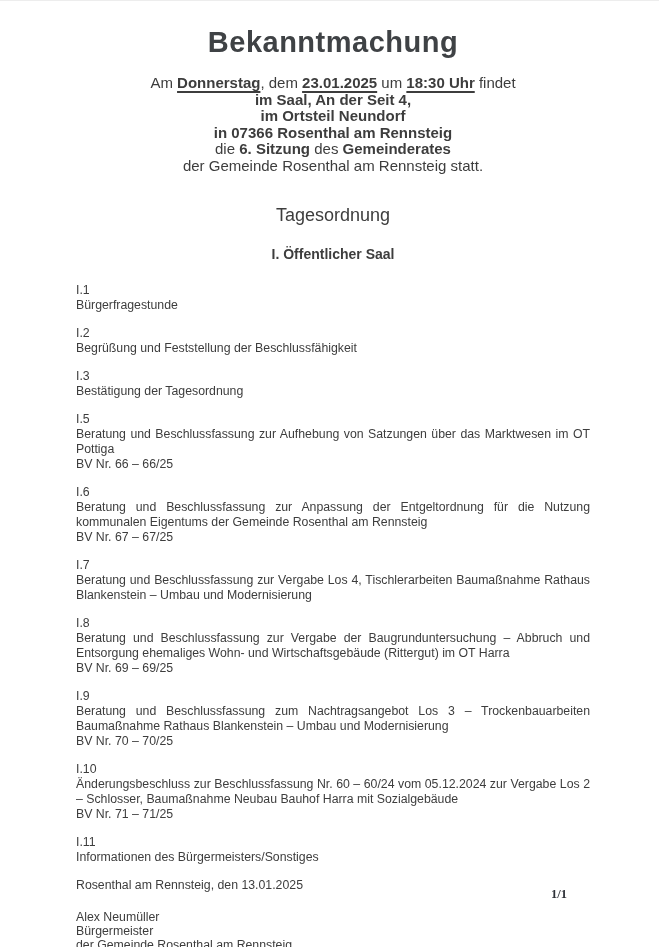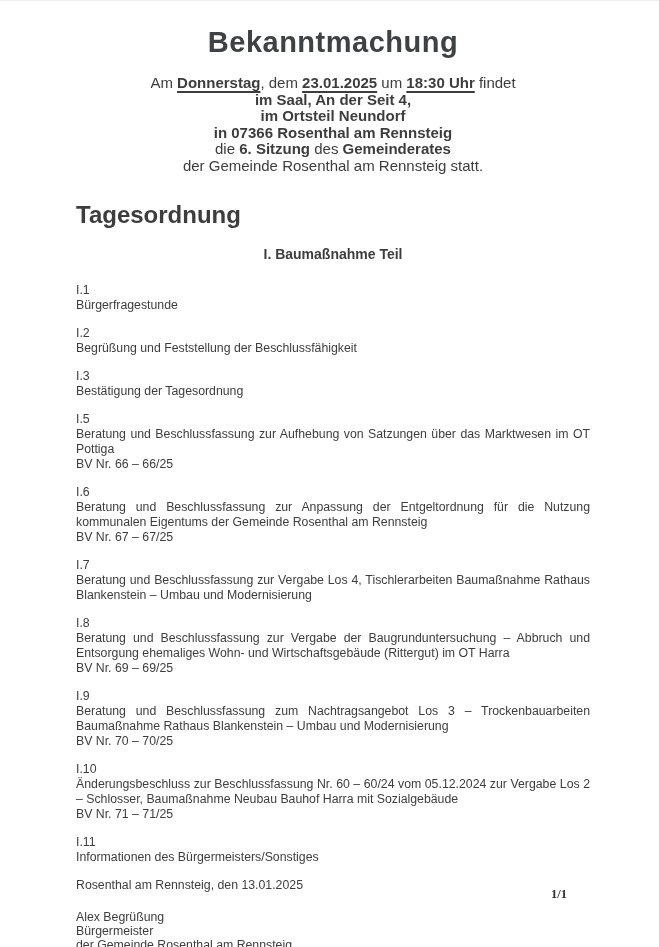--- a/index.html
+++ b/index.html
@@ -37,23 +37,24 @@
     text-align: center;
   }
   .b { font-weight: bold; }
   .u {
     text-decoration: underline;
     text-decoration-thickness: 1.5px;
     text-underline-offset: 2.5px;
   }
   .agenda-heading {
     margin-top: 30px;
-    font-size: 24px;
+    font-size: 18px;
     line-height: 20px;
-    font-weight: bold;
+    font-weight: normal;
+    text-align: center;
   }
   .section-heading {
     margin-top: 22px;
     font-size: 14px;
     line-height: 14px;
     font-weight: bold;
     text-align: center;
   }
   .agenda {
     margin-top: 22px;
@@ -107,21 +108,21 @@
     <div class="intro">
       <div><span>Am </span><span class="b u">Donnerstag</span><span>, dem </span><span class="b u">23.01.2025</span><span> um </span><span class="b u">18:30 Uhr</span><span> findet</span></div>
       <div class="b">im Saal, An der Seit 4,</div>
       <div class="b">im Ortsteil Neundorf</div>
       <div class="b">in 07366 Rosenthal am Rennsteig</div>
       <div><span>die </span><span class="b">6. Sitzung</span><span> des </span><span class="b">Gemeinderates</span></div>
       <div>der Gemeinde Rosenthal am Rennsteig statt.</div>
     </div>
 
     <div class="agenda-heading">Tagesordnung</div>
-    <div class="section-heading">I. Baumaßnahme Teil</div>
+    <div class="section-heading">I. Öffentlicher Saal</div>
 
     <div class="agenda">
 
       <div class="item">
         <div class="item-num">I.1</div>
         <div class="item-body">
           <div class="item-text">Bürgerfragestunde</div>
           <div class="item-bv"></div>
         </div>
       </div>
@@ -196,21 +197,21 @@
           <div class="item-text">Informationen des Bürgermeisters/Sonstiges</div>
           <div class="item-bv"></div>
         </div>
       </div>
 
     </div>
 
     <div class="closing-date">Rosenthal am Rennsteig, den 13.01.2025</div>
 
     <div class="signature">
-      <div>Alex Begrüßung</div>
+      <div>Alex Neumüller</div>
       <div>Bürgermeister</div>
       <div>der Gemeinde Rosenthal am Rennsteig</div>
     </div>
 
   </div>
 
   <div class="page-indicator">1/1</div>
 </div>
 
 </body></html>

